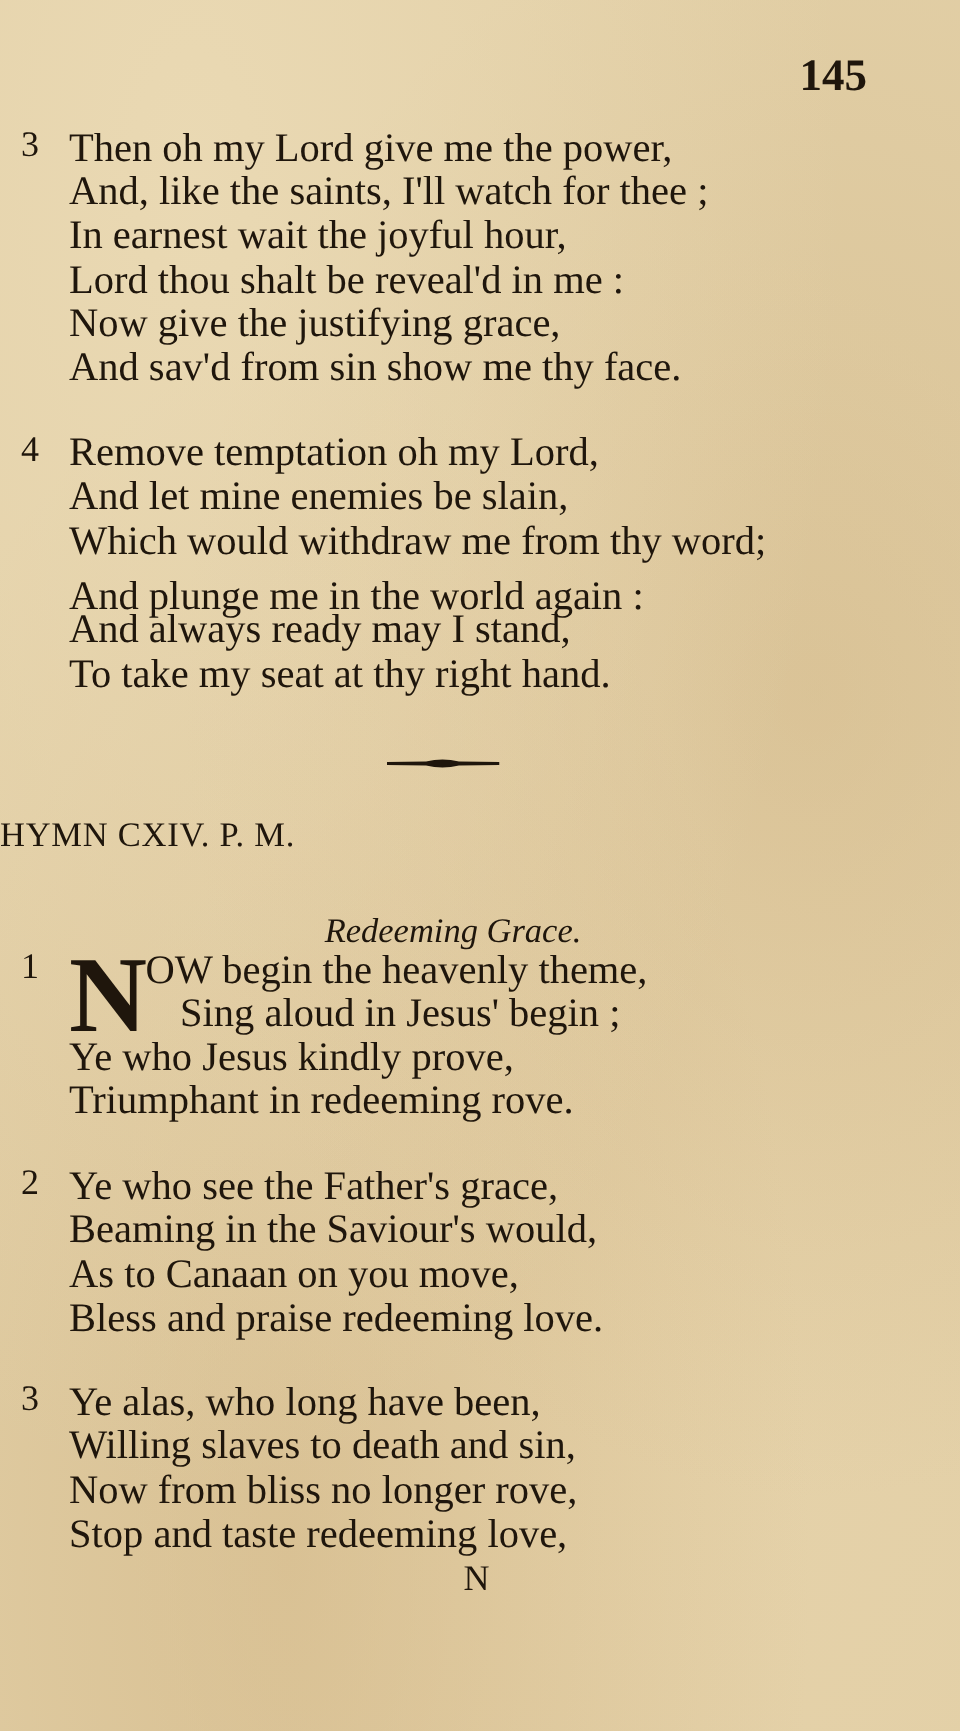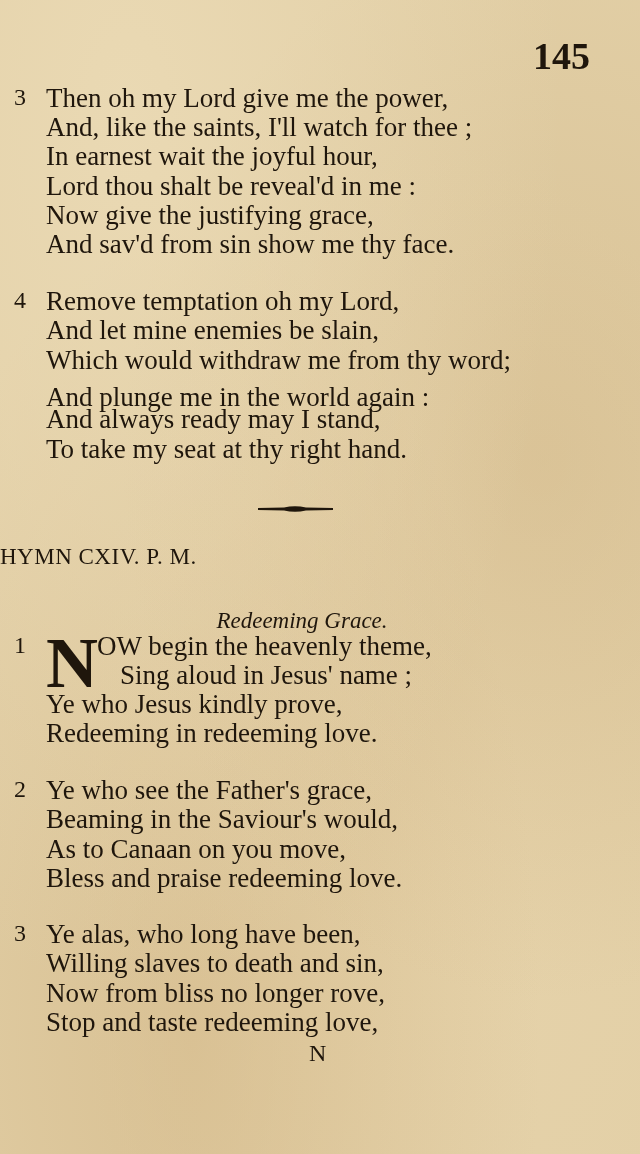--- a/index.html
+++ b/index.html
@@ -18,21 +18,21 @@
     .page { position: absolute; inset: 0; }
     .running-head {
       position: absolute; top: 42px; left: 0; width: 640px; height: 30px;
     }
     .running-title {
       position: absolute; left: 197px; top: 0;
       font-size: 21px; letter-spacing: 2.5px;
     }
     .page-number {
       position: absolute; left: 533px; top: -8px;
-      font-size: 38px; font-weight: bold;
+      font-size: 30px; font-weight: bold;
     }
     .stanza { position: absolute; left: 0; }
     .stanza-num {
       position: absolute; left: 14px; top: 0;
       font-size: 24px;
     }
     .line {
       position: absolute; left: 46px;
       font-size: 27px; white-space: nowrap; line-height: 29px;
     }
@@ -88,23 +88,23 @@
   <svg class="ornament" viewBox="0 0 75 8">
     <path d="M0 3 L26 2.6 Q37 0 48 2.6 L75 3 L75 5 L48 5.4 Q37 8 26 5.4 L0 5 Z" fill="#1f160c"></path>
   </svg>
 
   <div class="hymn-title">HYMN CXIV.   P. M.</div>
   <div class="hymn-subtitle">Redeeming Grace.</div>
 
   <div class="stanza" style="top:630px">
     <span class="stanza-num" style="top:2px">1</span>
     <div class="line" style="top:2px; left:97px">OW begin the heavenly theme,</div>
-    <div class="line" style="top:31px; left:120px">Sing aloud in Jesus' name ;</div>
+    <div class="line" style="top:31px; left:120px">Sing aloud in Jesus' begin ;</div>
     <div class="line" style="top:60px">Ye who Jesus kindly prove,</div>
-    <div class="line" style="top:89px">Redeeming in redeeming love.</div>
+    <div class="line" style="top:89px">Triumphant in redeeming rove.</div>
   </div>
   <div class="dropcap">N</div>
 
   <div class="stanza" style="top:776px">
     <span class="stanza-num">2</span>
     <div class="line" style="top:0px">Ye who see the Father's grace,</div>
     <div class="line" style="top:29px">Beaming in the Saviour's would,</div>
     <div class="line" style="top:59px">As to Canaan on you move,</div>
     <div class="line" style="top:88px">Bless and praise redeeming love.</div>
   </div>

